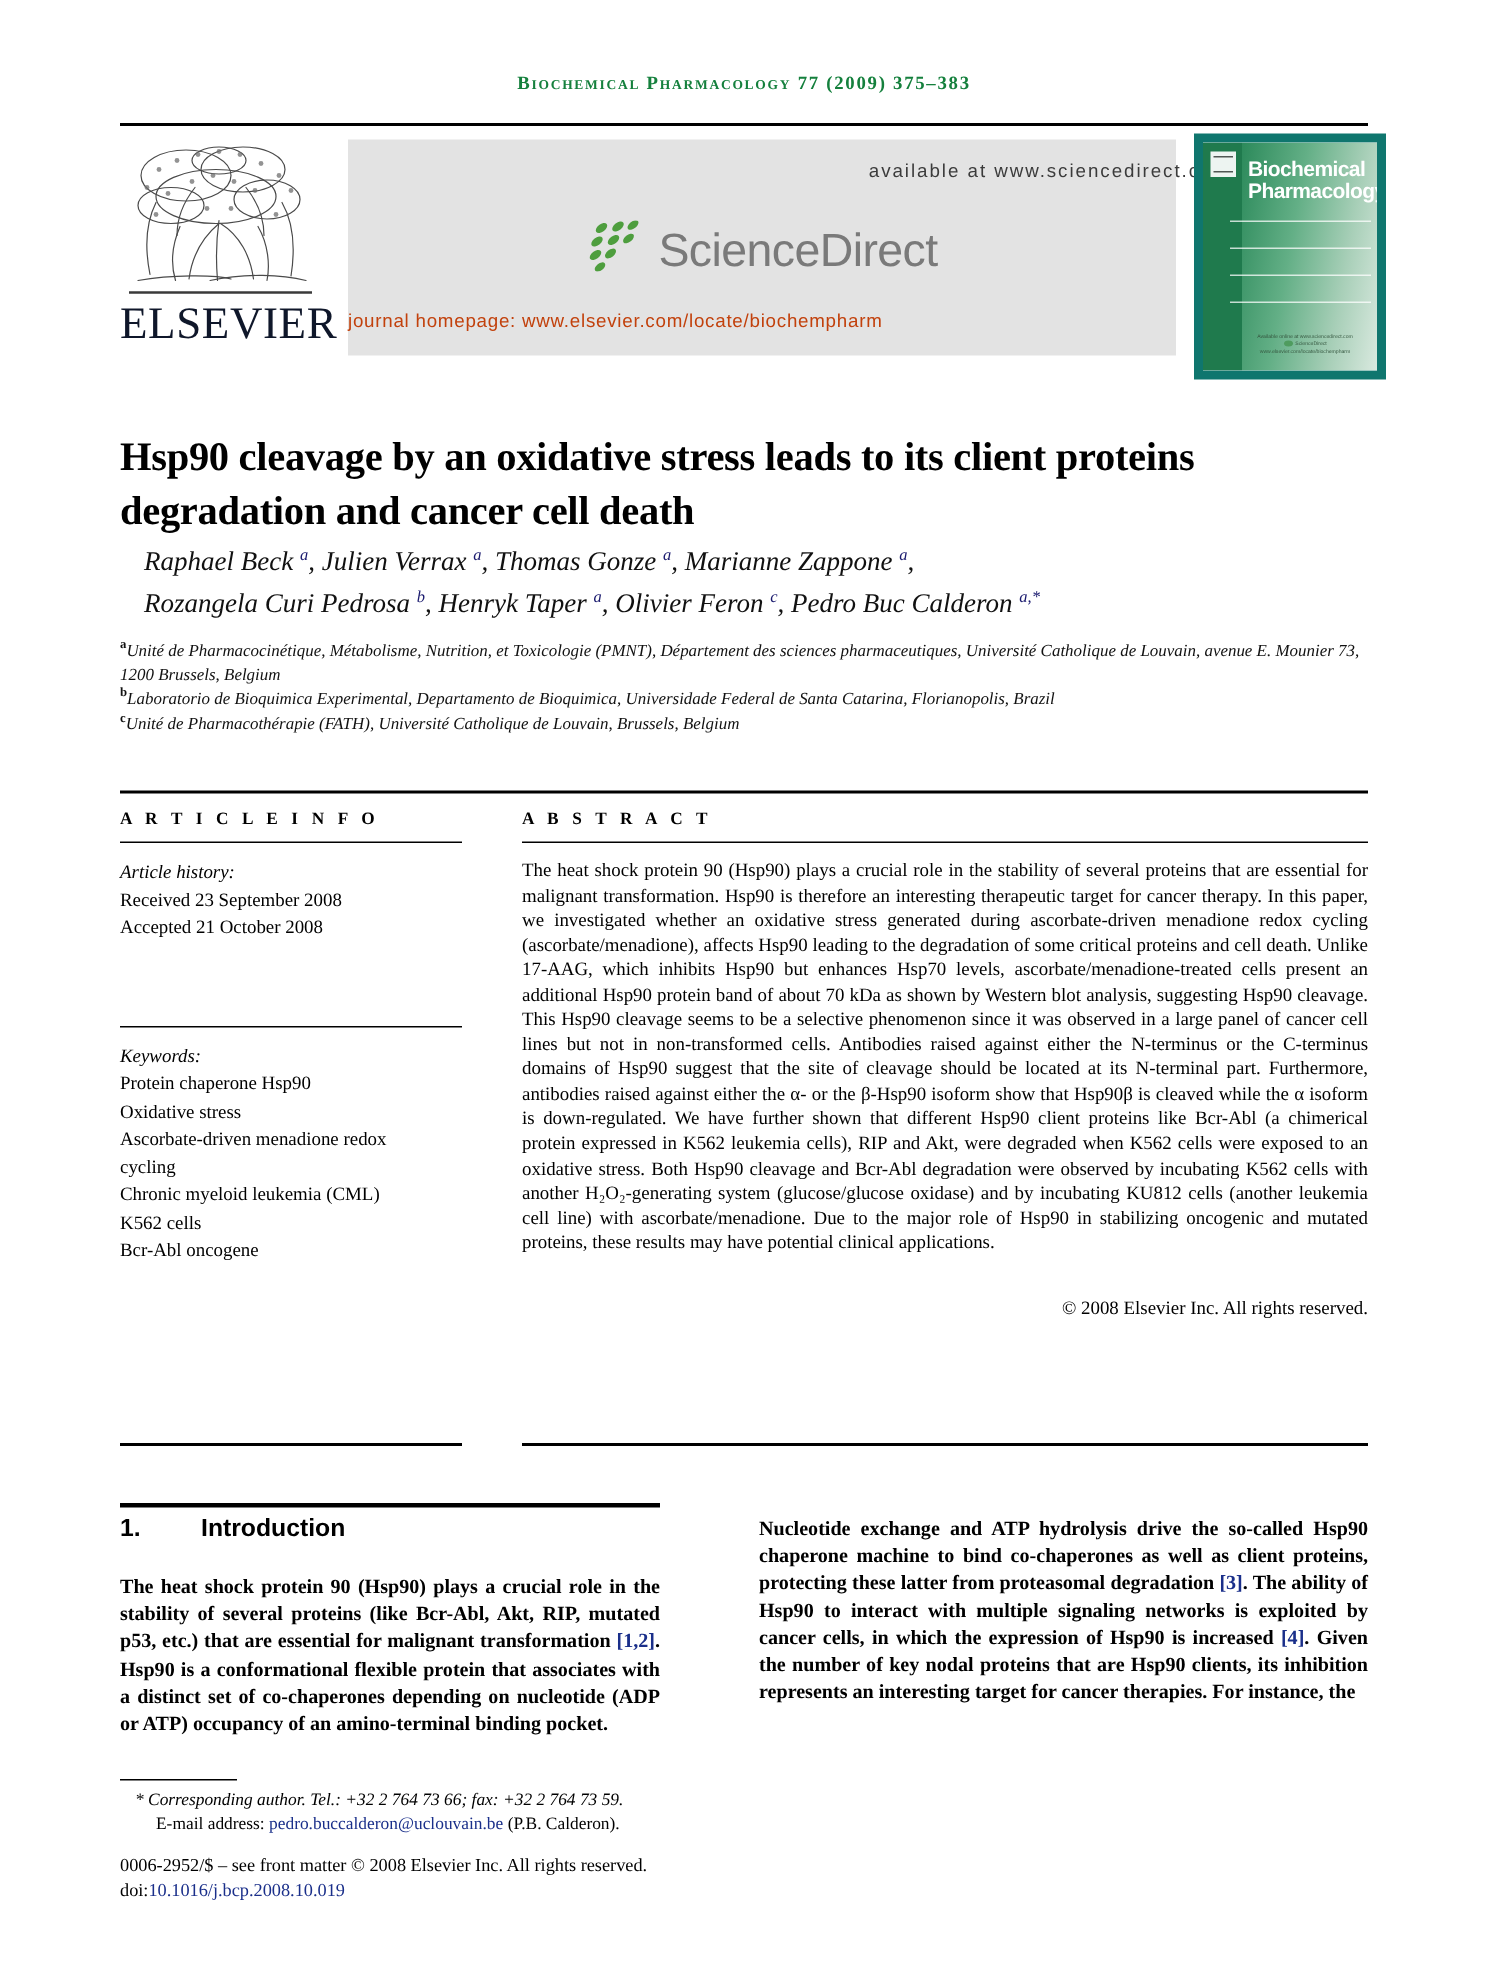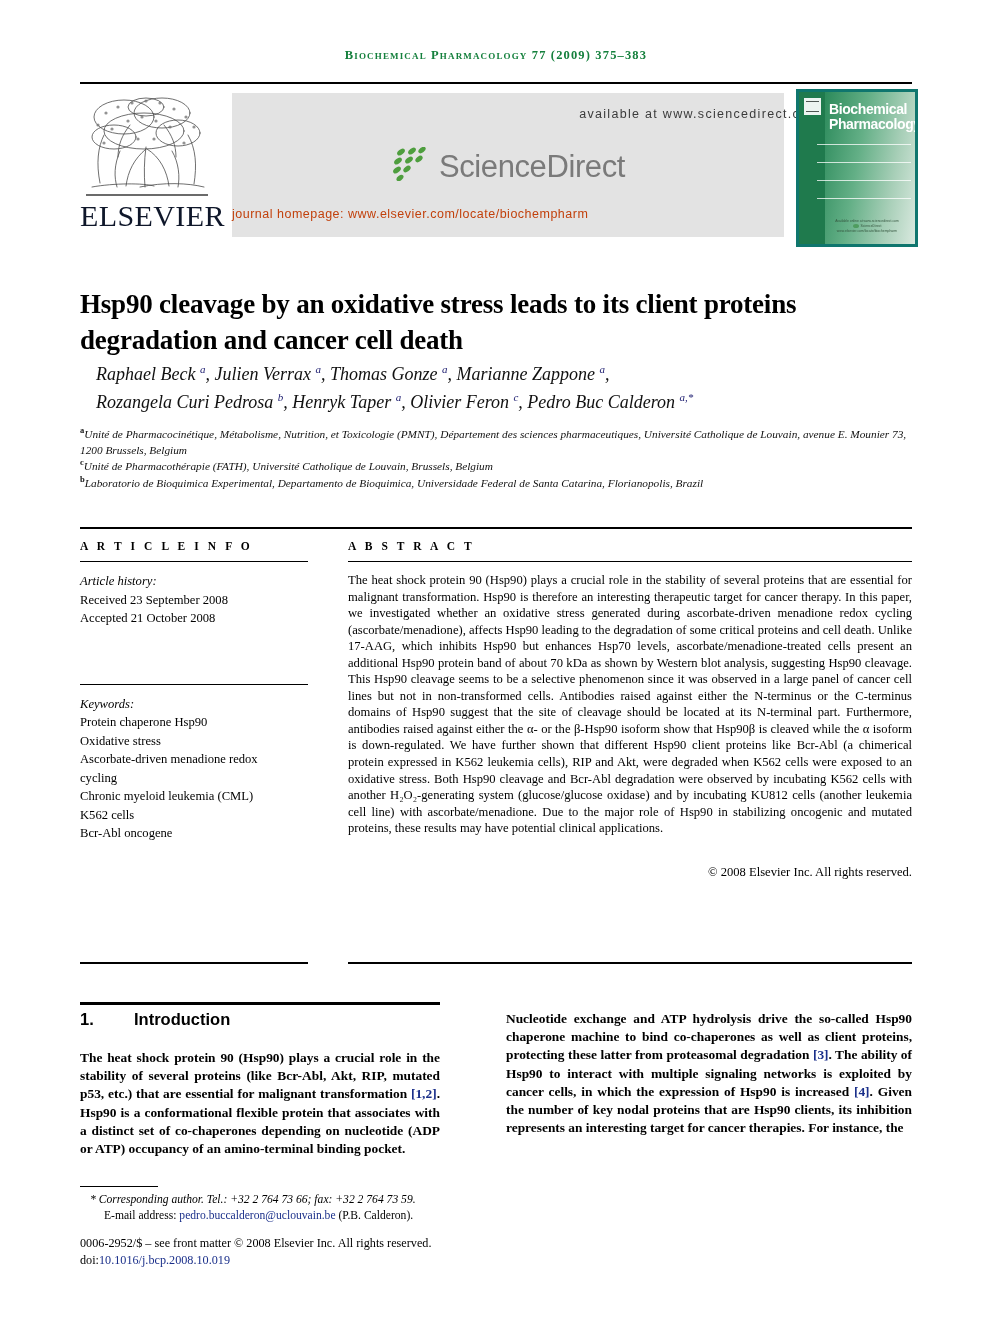--- a/index.html
+++ b/index.html
@@ -117,21 +117,21 @@
     letter-spacing: 0.5px;
     color: #c2410c;
   }
 
   
   .cover {
     position: absolute;
     left: 716px; top: 0px;
     width: 116px; height: 152px;
     background: #ffffff;
-    border: 3px solid #0f766e;
+    border: 6px solid #0f766e;
     overflow: hidden;
   }
   .cover-left {
     position: absolute;
     left: 0; top: 0;
     width: 26px; height: 100%;
     background: #1F7A4D;
   }
   .cover-grad {
     position: absolute;
@@ -482,22 +482,22 @@
 
   <h1 class="title">Hsp90 cleavage by an oxidative stress leads to its client proteins degradation and cancer cell death</h1>
 
   <div class="authors">
     <div>Raphael Beck <sup>a</sup>, Julien Verrax <sup>a</sup>, Thomas Gonze <sup>a</sup>, Marianne Zappone <sup>a</sup>,</div>
     <div>Rozangela Curi Pedrosa <sup>b</sup>, Henryk Taper <sup>a</sup>, Olivier Feron <sup>c</sup>, Pedro Buc Calderon <sup>a,*</sup></div>
   </div>
 
   <div class="affils">
     <div><sup>a</sup>Unité de Pharmacocinétique, Métabolisme, Nutrition, et Toxicologie (PMNT), Département des sciences pharmaceutiques, Université Catholique de Louvain, avenue E. Mounier 73, 1200 Brussels, Belgium</div>
+    <div><sup>b</sup>Laboratorio de Bioquimica Experimental, Departamento de Bioquimica, Universidade Federal de Santa Catarina, Florianopolis, Brazil</div>
     <div><sup>c</sup>Unité de Pharmacothérapie (FATH), Université Catholique de Louvain, Brussels, Belgium</div>
-    <div><sup>b</sup>Laboratorio de Bioquimica Experimental, Departamento de Bioquimica, Universidade Federal de Santa Catarina, Florianopolis, Brazil</div>
   </div>
 
   <div class="rule-info"></div>
 
   <div class="col-info">
     <div class="sec-head">A R T I C L E   I N F O</div>
     <div class="hr-thin"></div>
     <div class="info-label">Article history:</div>
     <div class="info-line">Received 23 September 2008</div>
     <div class="info-line">Accepted 21 October 2008</div>

